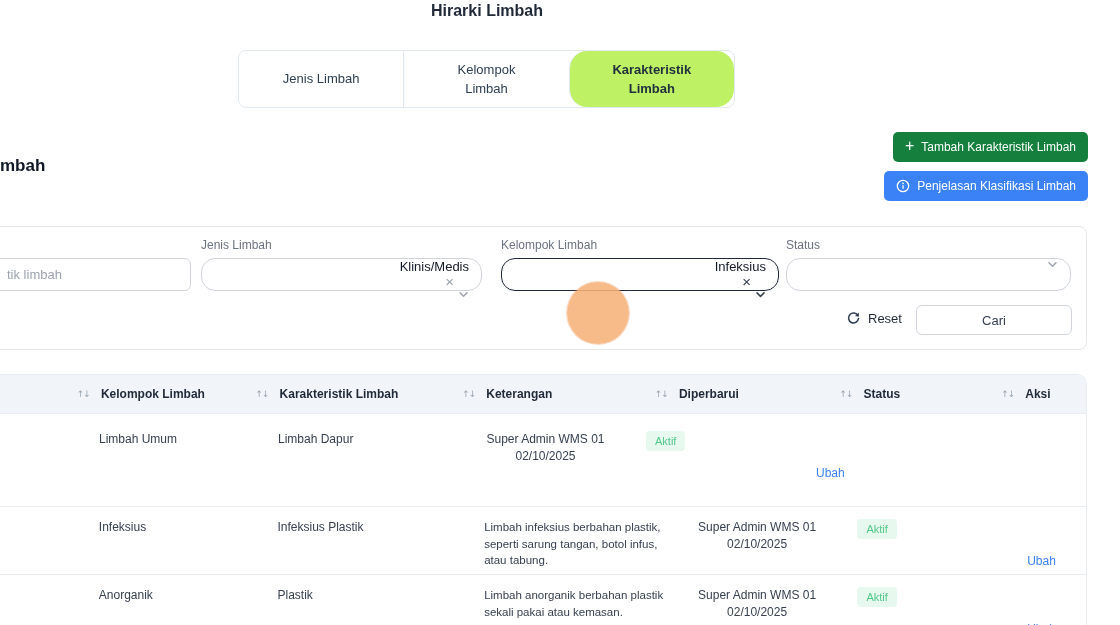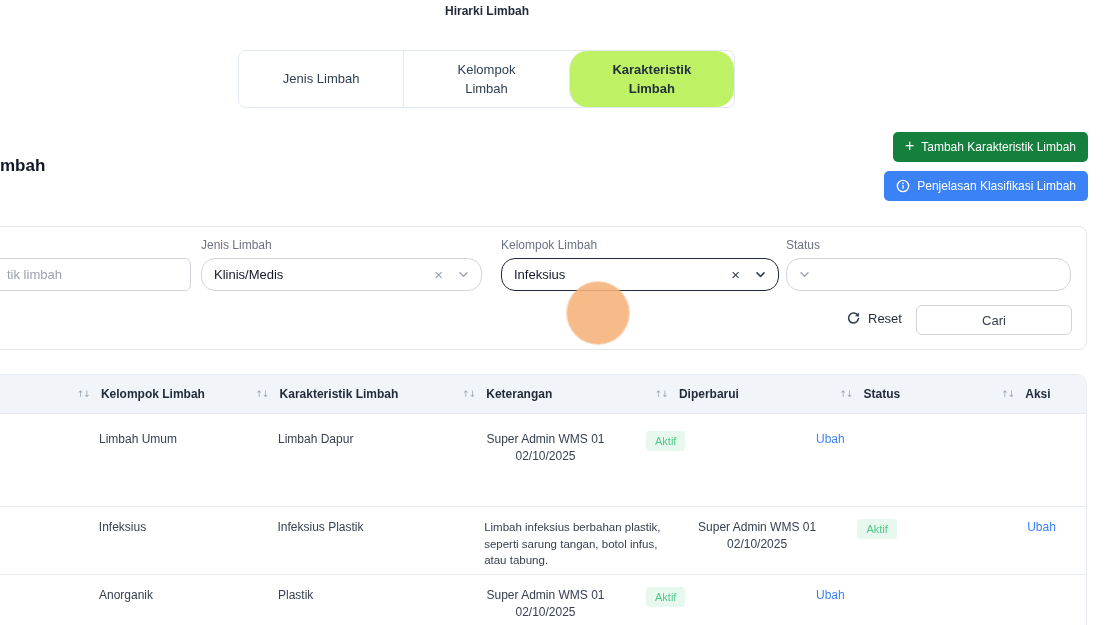--- a/index.html
+++ b/index.html
@@ -6,21 +6,21 @@
   html, body { margin: 0; padding: 0; background: #fff; }
   .stage {
     position: relative; width: 1120px; height: 625px; overflow: hidden;
     background: #fff; font-family: "Liberation Sans", "DejaVu Sans", sans-serif;
     color: #1f2937;
   }
 
   
   .page-title {
     position: absolute; top: 1px; left: 0; width: 974px; text-align: center;
-    font-size: 12px; font-weight: 700; color: #1f2937; margin: 0; line-height: 20px;
+    font-size: 16px; font-weight: 700; color: #1f2937; margin: 0; line-height: 20px;
   }
 
   
   .tabs {
     position: absolute; left: 238px; top: 50px; width: 497px; height: 58px;
     display: flex; border: 1px solid #e2e8f0; border-radius: 8px; overflow: hidden;
     background: #fff;
   }
   .tab {
     flex: 1; display: flex; align-items: center; justify-content: center;
@@ -61,23 +61,23 @@
   .lbl-status   { left: 805px; }
 
   .search-input {
     position: absolute; left: 0; top: 31px; width: 210px; height: 33px;
     border: 1px solid #d1d5db; border-radius: 6px; padding: 0 10px 0 25px;
     font-size: 13px; color: #374151; font-family: inherit; outline: none;
   }
   .search-input::placeholder { color: #9ca3af; }
 
   .fselect {
-    position: absolute; top: 31px; height: 33px; display: flex; align-items: center;
+    position: absolute; top: 31px; height: 33px; display: flex; align-items: flex-end;
     border: 1px solid #d1d5db; border-radius: 14px; padding: 0 12px; font-size: 13px;
-    color: #111827; background: #fff; cursor: pointer;
+    color: #111827; background: #fff; cursor: pointer; flex-direction: column;
   }
   .sel-jenis    { left: 220px; width: 281px; }
   .sel-kelompok { left: 520px; width: 278px; border: 1.5px solid #1f2937; }
   .sel-status   { left: 805px; width: 285px; }
   .fvalue { flex: 1; }
   .fvalue.placeholder { color: #9ca3af; }
   .clear-x { font-size: 15px; color: #9ca3af; margin-right: 15px; line-height: 1; cursor: pointer; }
   .clear-x.dark { color: #374151; }
 
   .reset-btn {
@@ -118,21 +118,21 @@
 
   .trow { display: flex; border-top: 1px solid #e9edf2; align-items: flex-start; }
   .r1 { height: 93px; padding-top: 17px; }
   .r2 { height: 68px; padding-top: 12px; }
   .r3 { height: 80px; padding-top: 12px; }
   .td { font-size: 12px; color: #374151; line-height: 17px; }
   .td.c2, .td.c3 { padding-left: 24px; }
   .td.ket { padding-left: 24px; font-size: 11.5px; line-height: 16.5px; }
   .td.c5 { padding-left: 4px; text-align: center; }
   .td.c6 { padding-left: 20px; }
-  .td.c7 { padding-left: 28px; }
+  .td.c7 { padding-left: 28px; margin-top: 34px; }
   .badge {
     display: inline-block; padding: 3px 9px; border-radius: 4px;
     background: #e7f8ee; color: #51c98b; font-size: 11px; line-height: 14px;
   }
   .link { color: #3b82f6; font-size: 12px; cursor: pointer; text-decoration: none; }
 </style>
 </head>
 <body>
 
 <div class="stage">
@@ -274,20 +274,21 @@
       </div>
       <div class="td w7 c7">
         <a class="link">Ubah</a>
       </div>
     </div>
 
     <div class="trow r3">
       <div class="td w1"></div>
       <div class="td w2 c2">Anorganik</div>
       <div class="td w3 c3">Plastik</div>
+      <div class="td rw4 ket">Limbah anorganik berbahan plastik sekali pakai atau kemasan.</div>
       <div class="td rw5 c5">
         <div>Super Admin WMS 01</div>
         <div>02/10/2025</div>
       </div>
       <div class="td w6 c6">
         <span class="badge">Aktif</span>
       </div>
       <div class="td w7 c7">
         <a class="link">Ubah</a>
       </div>

